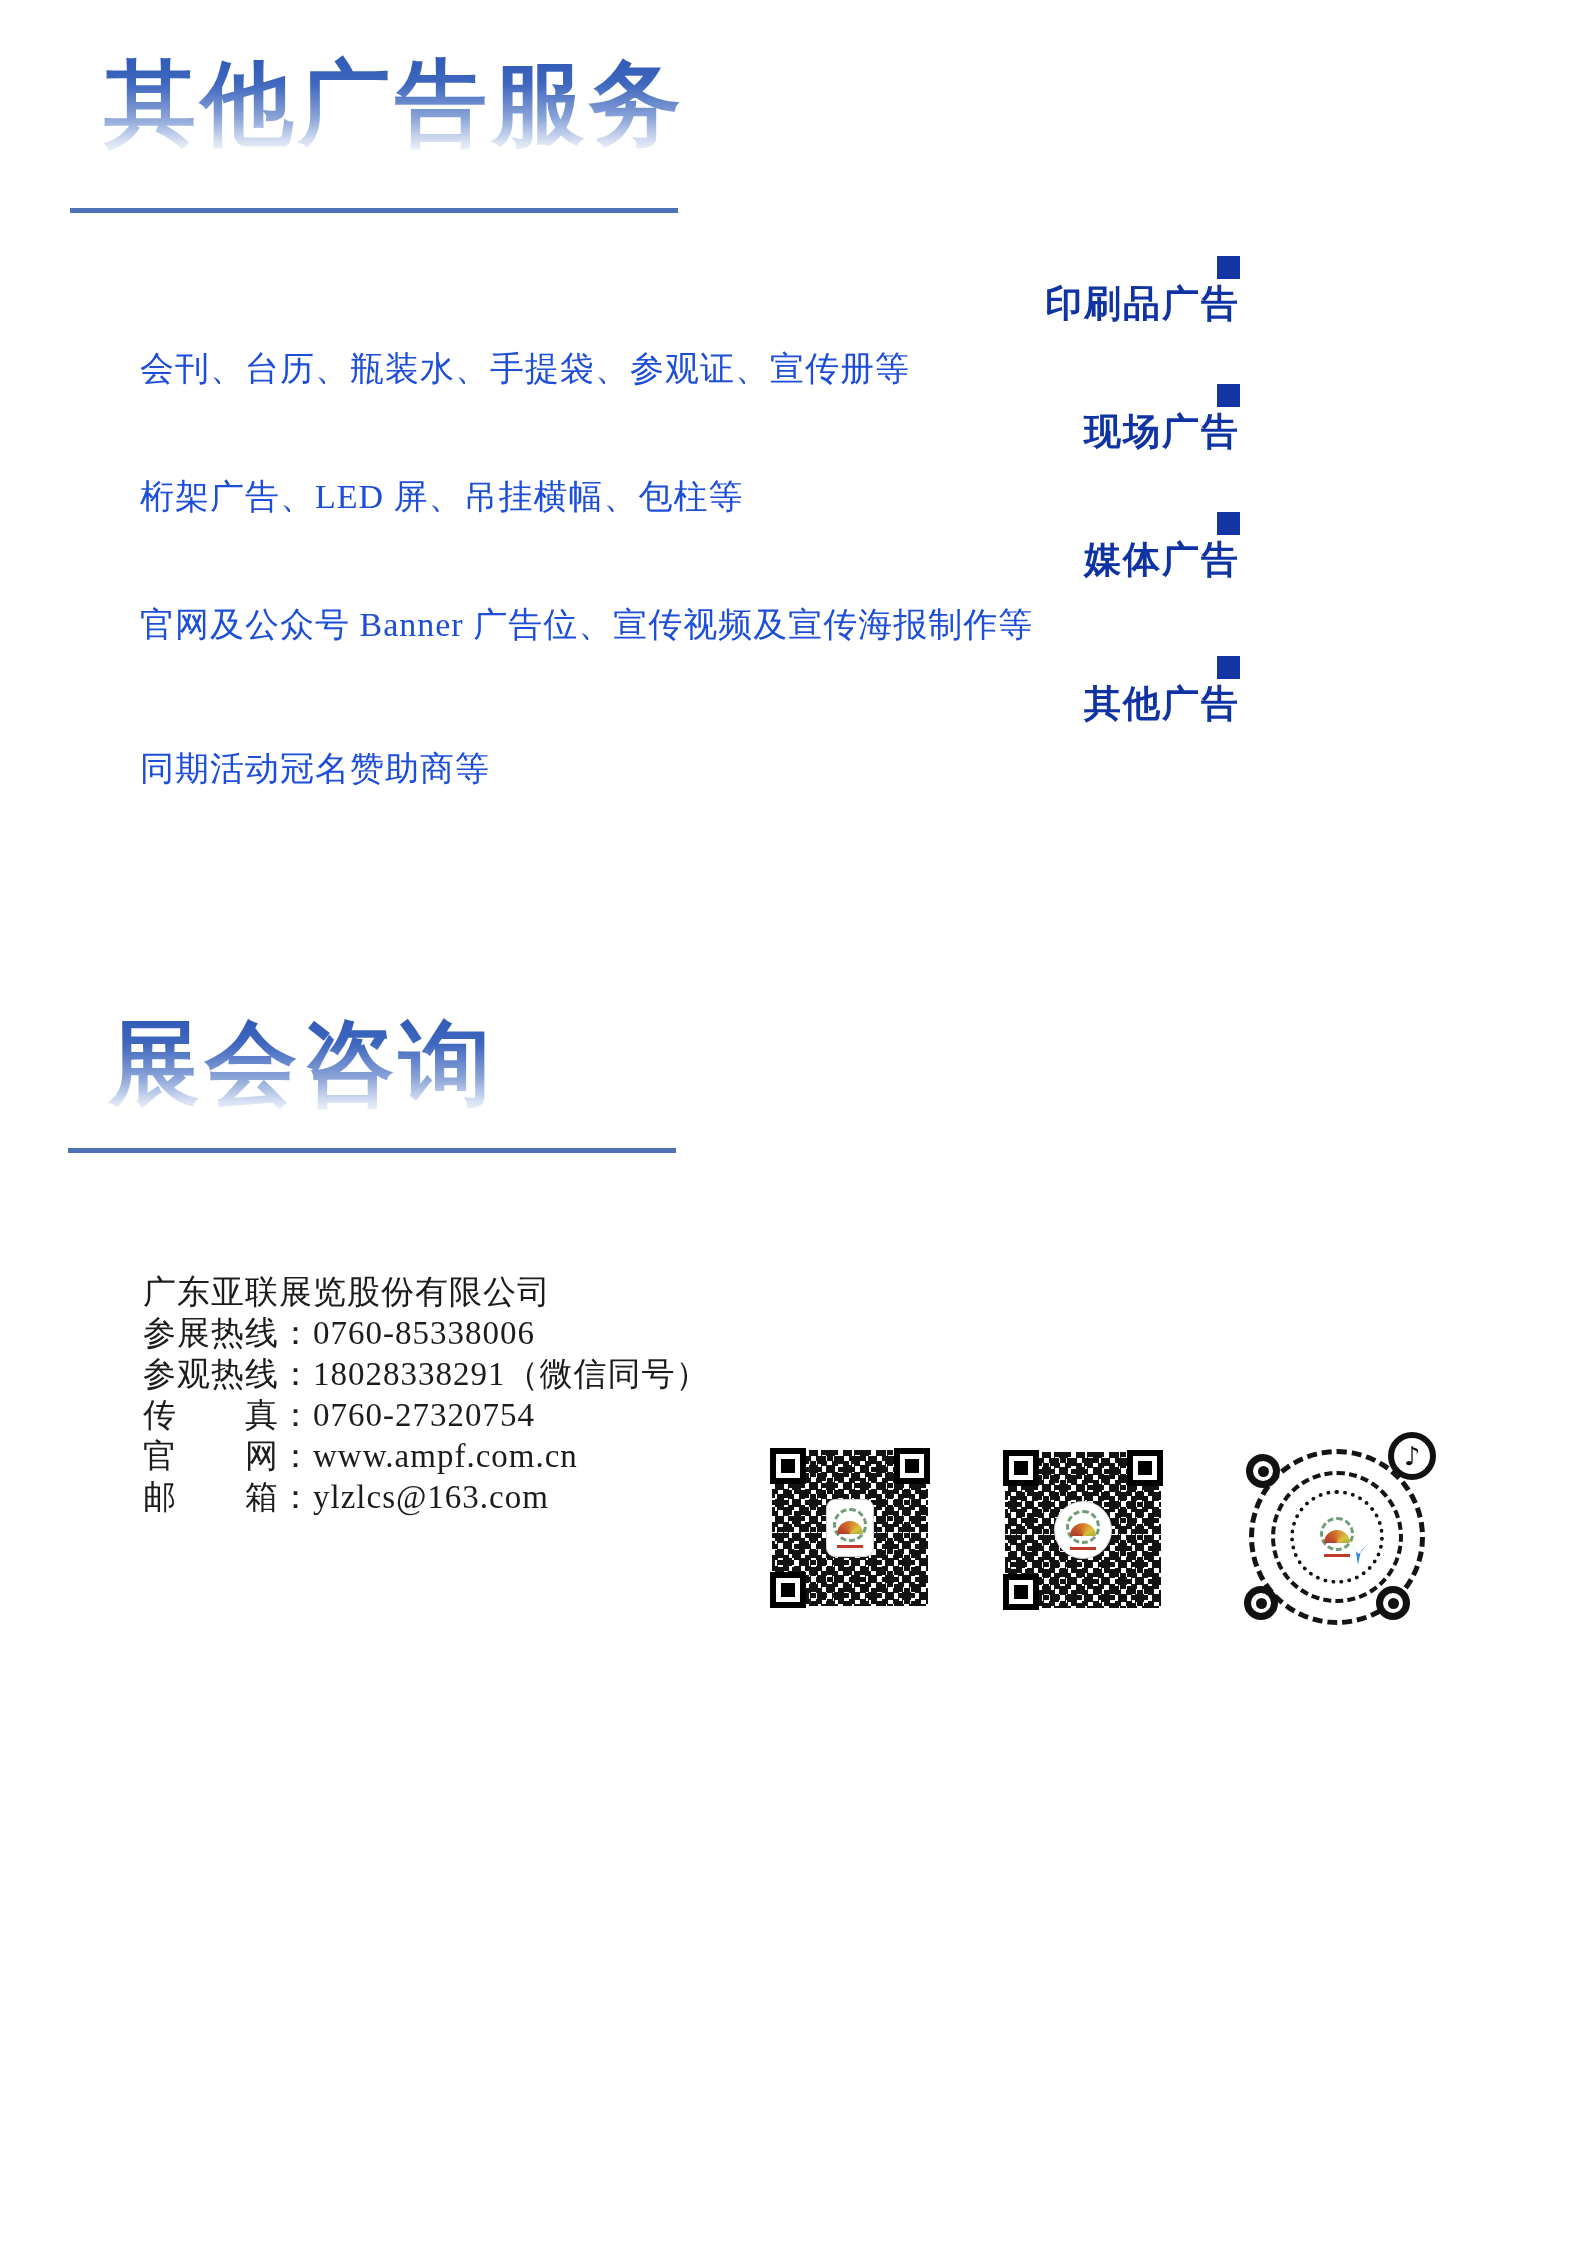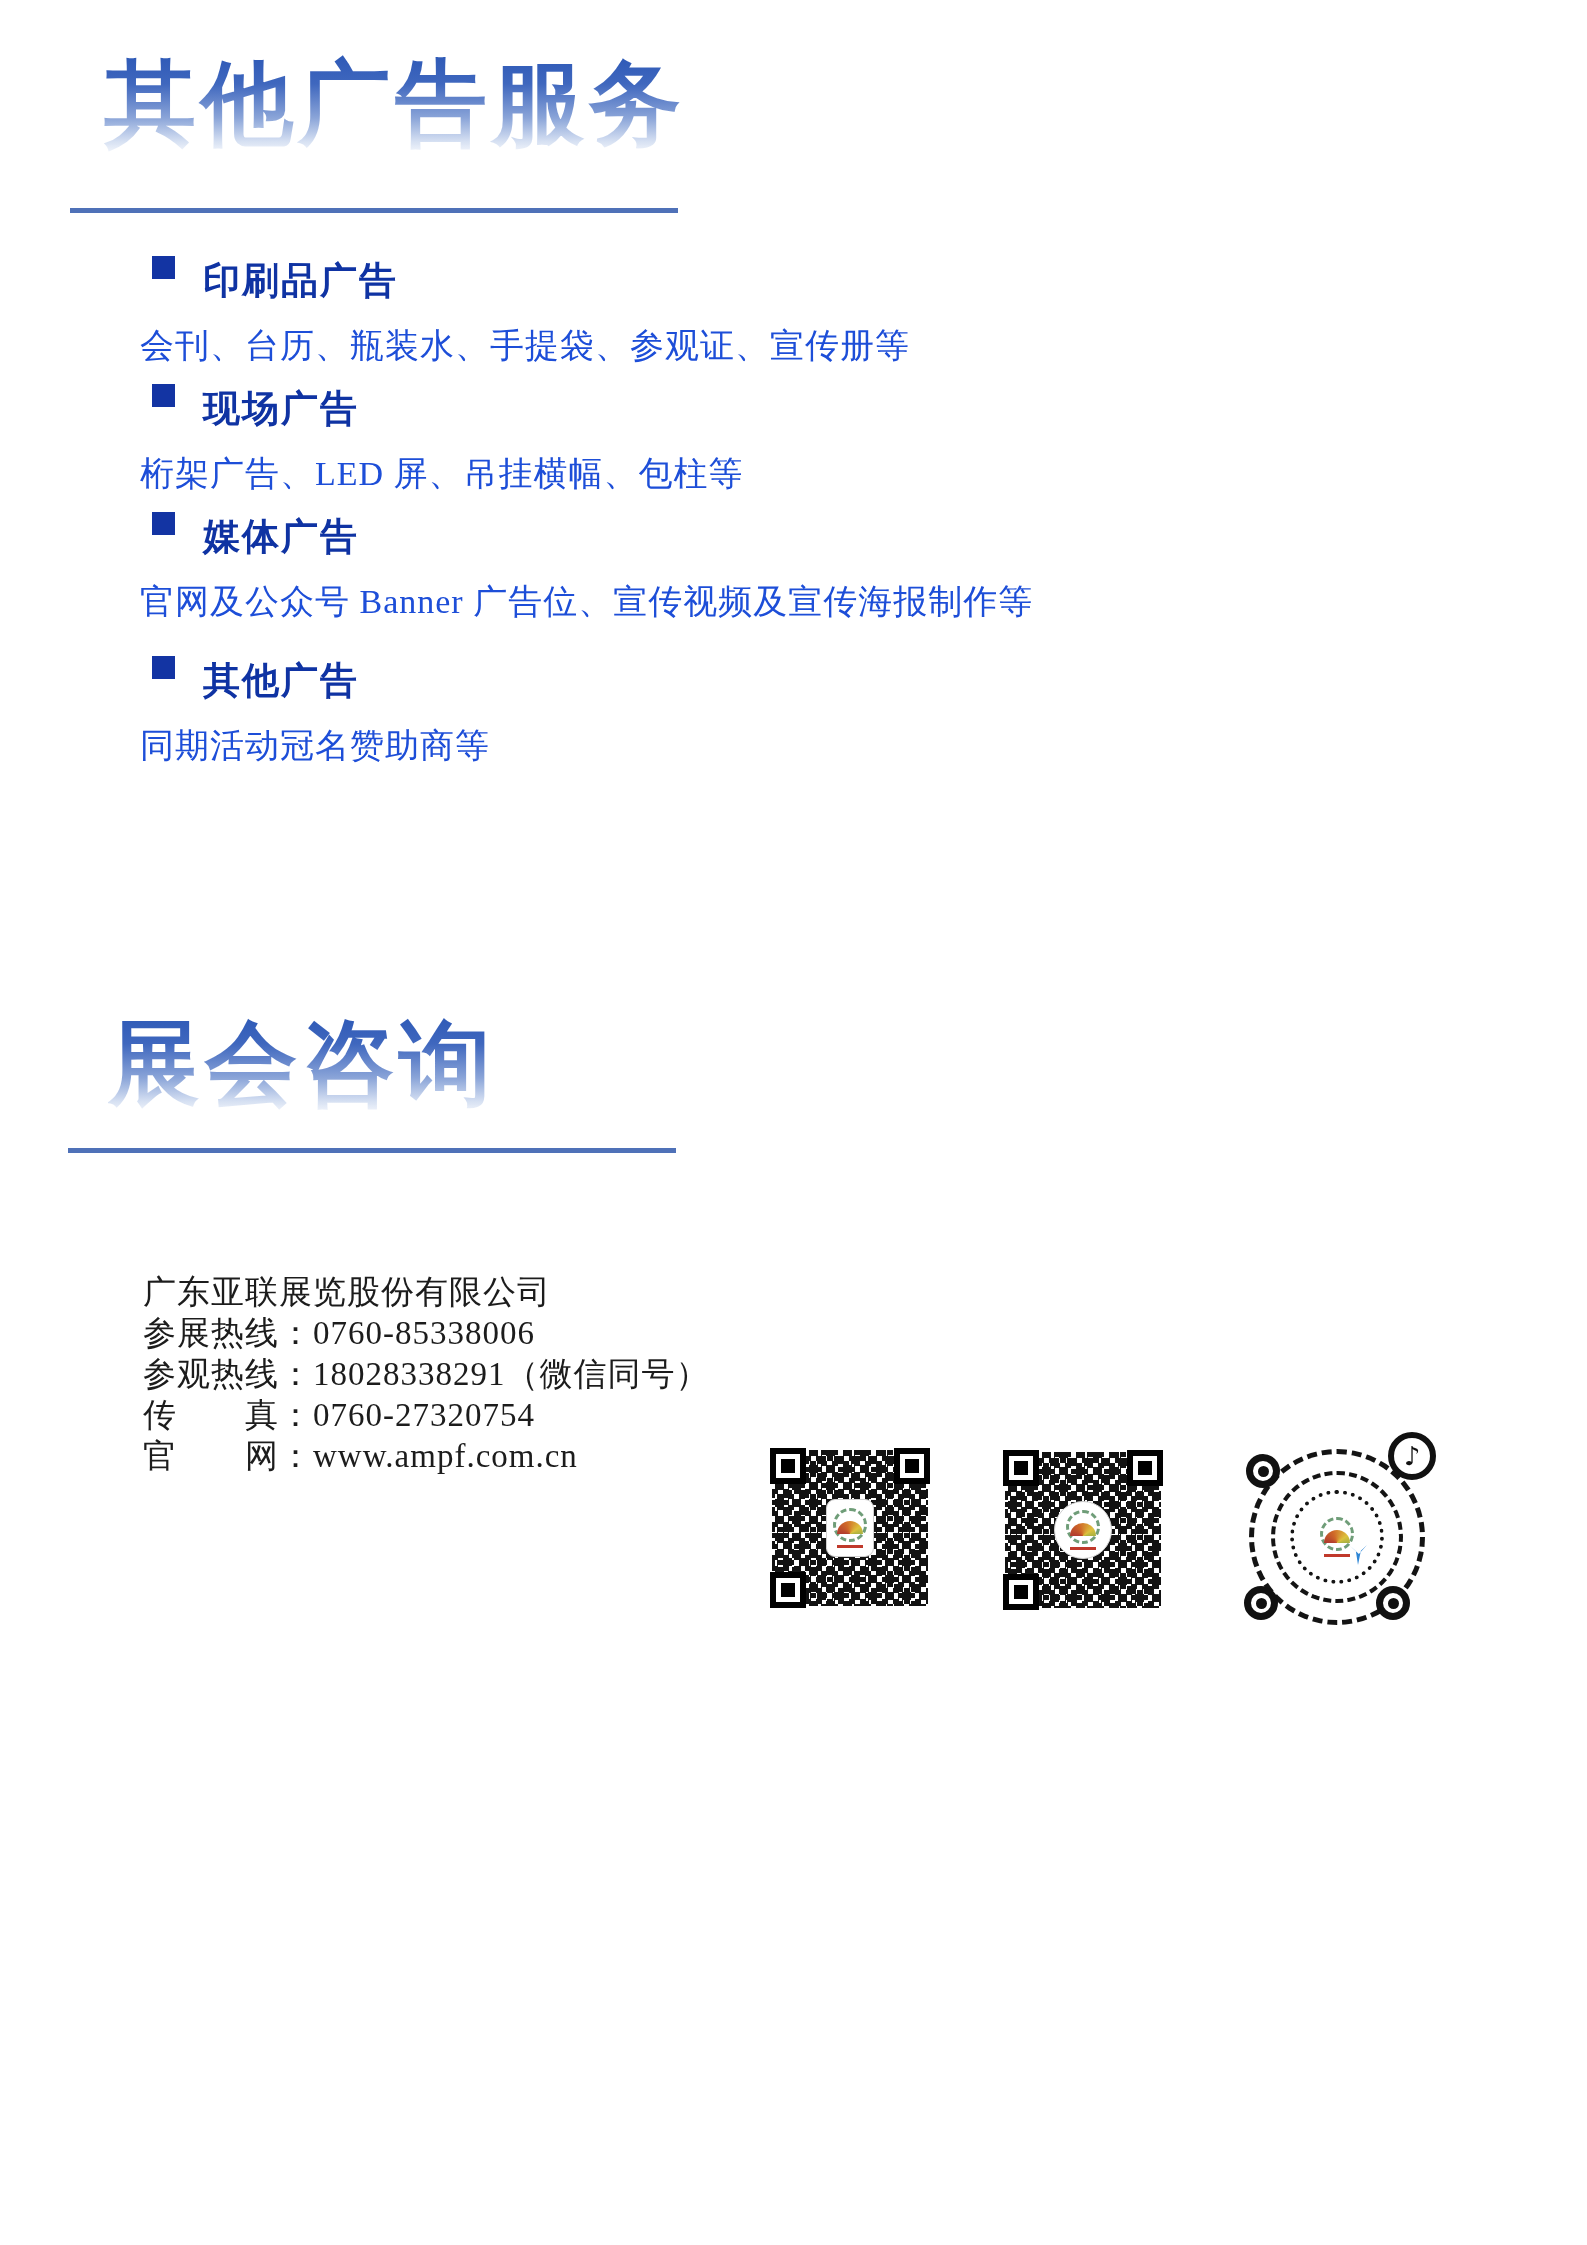--- a/index.html
+++ b/index.html
@@ -32,21 +32,21 @@
     position:absolute;
     height:5px;
     width:608px;
     background:#4f71b8;
   }
   .rule-1 { left:70px; top:208px; }
   .rule-2 { left:68px; top:1148px; }
 
   
   .ad-section { position:absolute; left:140px; width:1100px; }
-  .ad-section .head-row { display:flex; align-items:flex-start; padding-left:12px; }
+  .ad-section .head-row { display:flex; align-items:flex-end; padding-left:12px;flex-direction:column; }
   .bullet {
     width:23px; height:23px;
     background:#1334a3;
     flex:0 0 auto;
   }
   .head-label {
     margin-left:28px;
     font-size:37px;
     font-weight:bold;
     letter-spacing:2px;
@@ -209,20 +209,21 @@
 
 <div class="fade-title title-inquiry">展会咨询</div>
 <div class="rule rule-2"></div>
 
 <div class="contact">
   <div class="contact-row">广东亚联展览股份有限公司</div>
   <div class="contact-row"><span>参展热线：</span><span>0760-85338006</span></div>
   <div class="contact-row"><span>参观热线：</span><span>18028338291（微信同号）</span></div>
   <div class="contact-row"><span>传　　真：</span><span>0760-27320754</span></div>
   <div class="contact-row"><span>官　　网：</span><span>www.ampf.com.cn</span></div>
+  <div class="contact-row"><span>邮　　箱：</span><span>ylzlcs@163.com</span></div>
 </div>
 
 <div class="qr qr-square qr-1">
   <div class="qr-noise"></div>
   <div class="finder tl"></div>
   <div class="finder tr"></div>
   <div class="finder bl"></div>
   <div class="logo-box logo-rect">
     <span class="gear">
         <span class="fan"></span>

